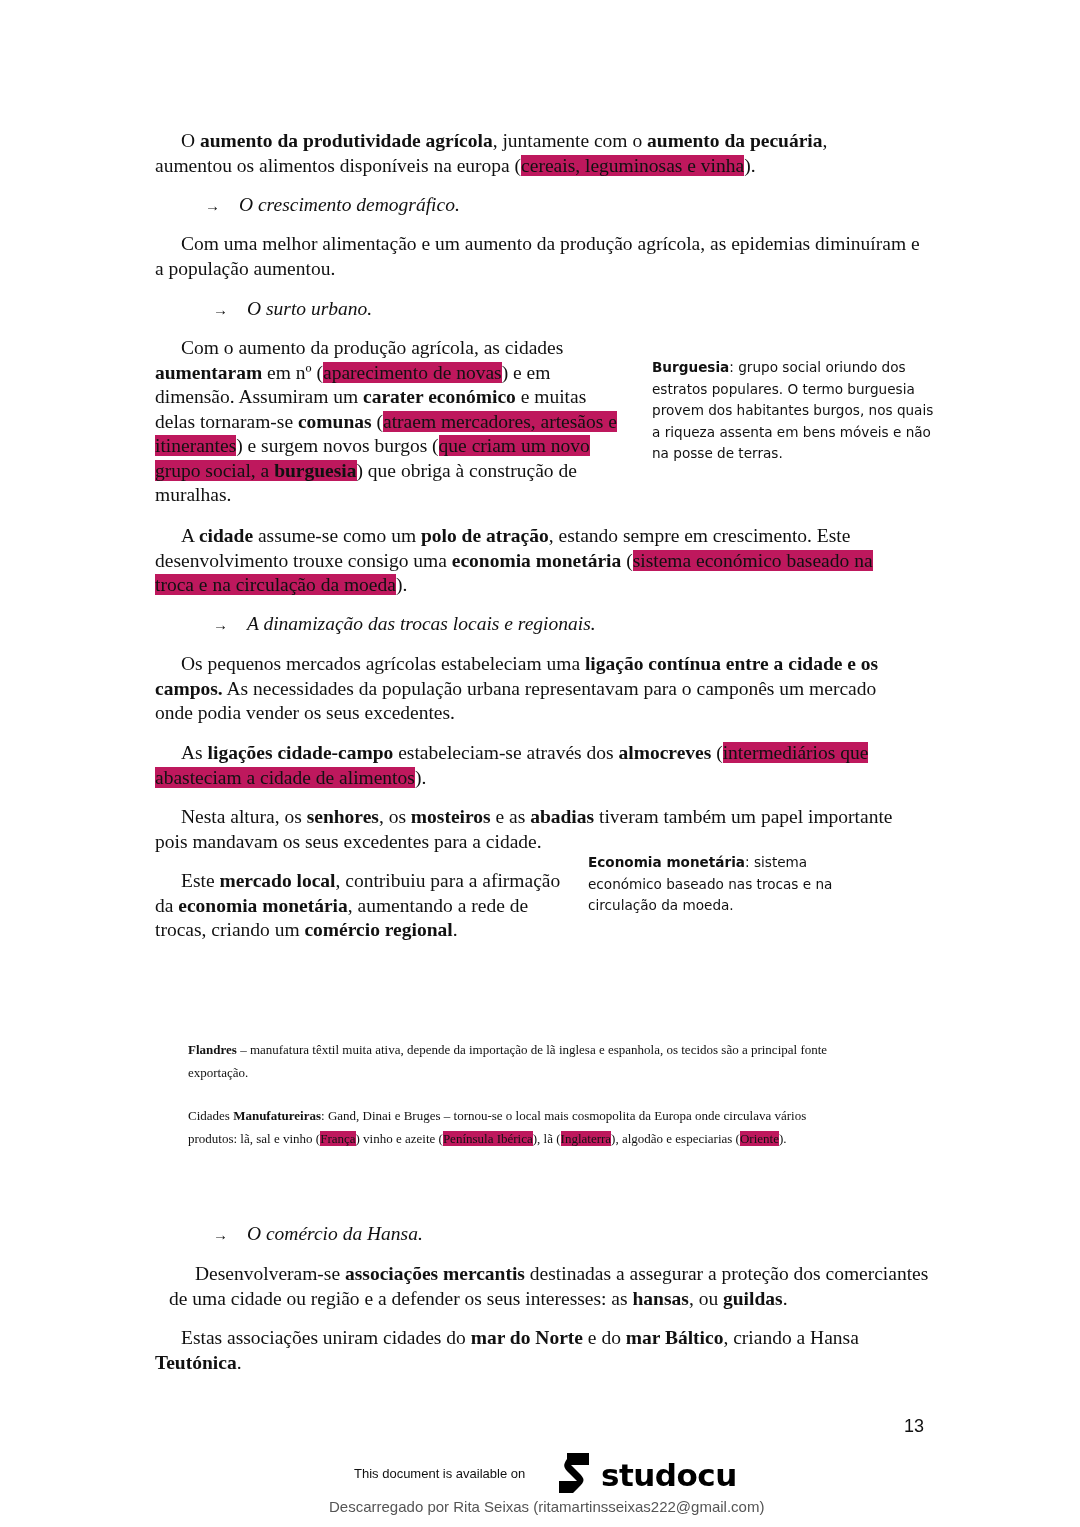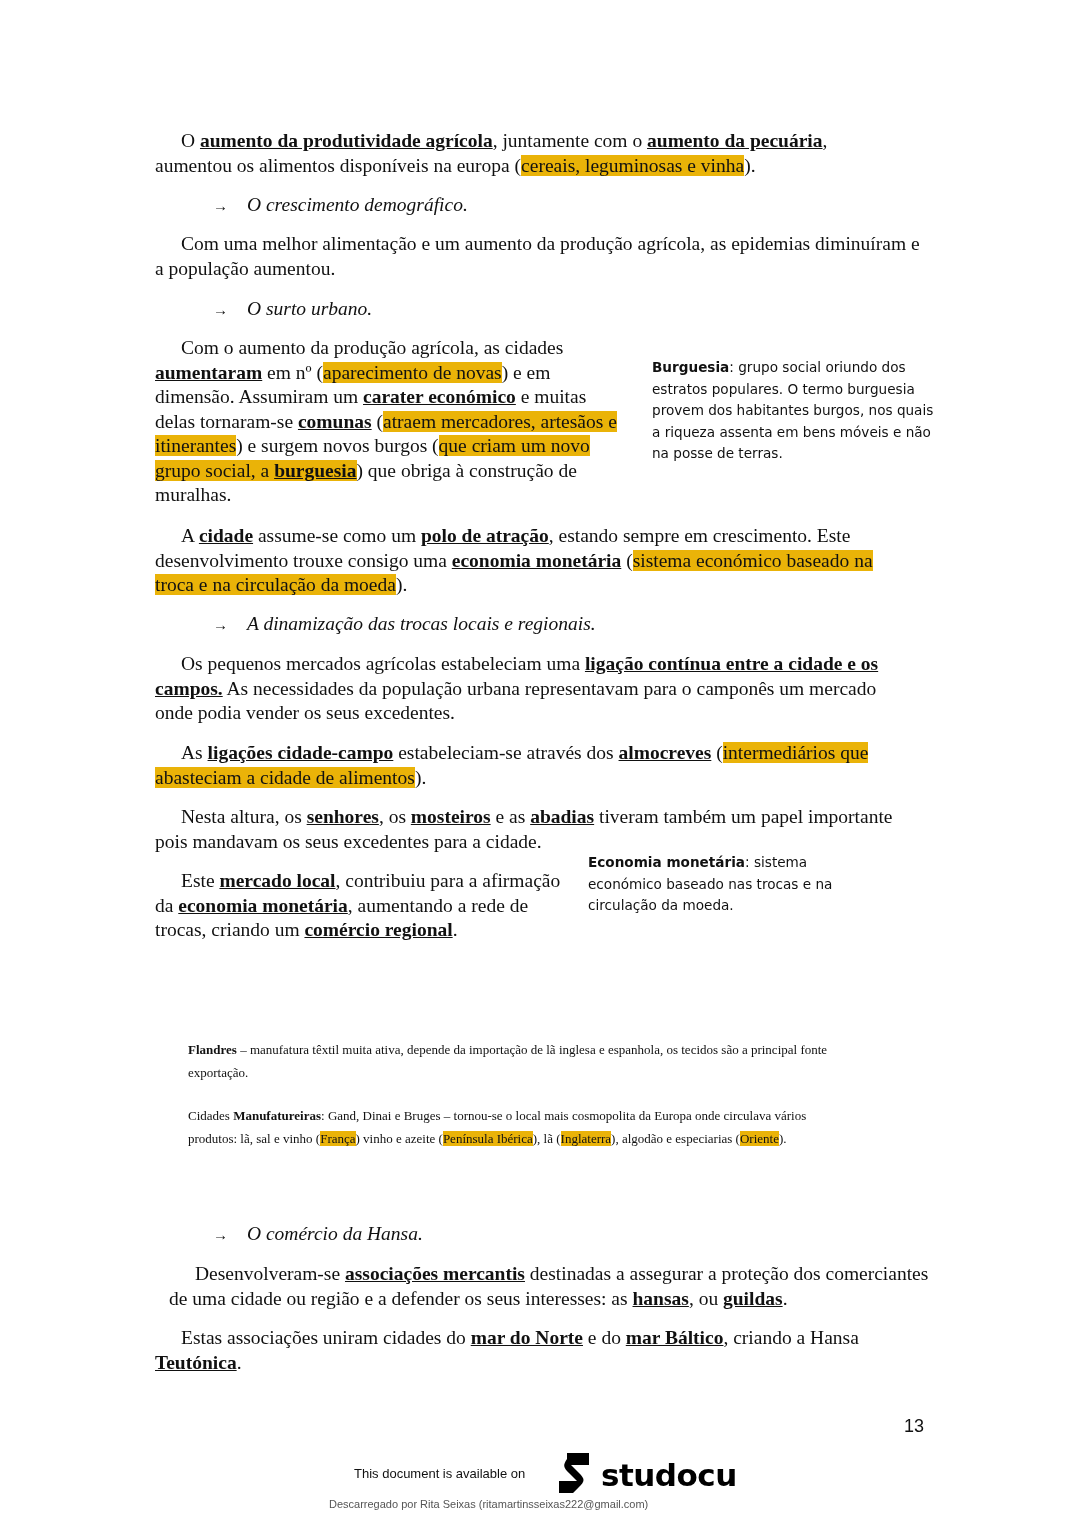--- a/index.html
+++ b/index.html
@@ -1,42 +1,42 @@
 <!DOCTYPE html>
 <html><head>
 <meta charset="utf-8">
 <style>
   html, body { margin:0; padding:0; background:#ffffff; }
   body { width:1080px; height:1527px; position:relative; overflow:hidden; color:#111; }
   .page { position:absolute; left:0; top:0; width:1080px; height:1527px; }
   .p { position:absolute; font-size:19.5px; line-height:24.5px; font-family:"Liberation Serif","DejaVu Serif",serif; color:#111; }
-  .p b { font-weight:bold;text-decoration:underline; }
-  .hl { background:#eab308; }
+  .p b { font-weight:bold; }
+  .hl { background:#be185d; }
   .indent { text-indent:26px; }
   .arrow { position:absolute; font-size:19.5px; line-height:24px; font-style:italic; font-family:"Liberation Serif","DejaVu Serif",serif; }
   .arrow .ar { font-style:normal; display:inline-block; width:34px; font-size:15px; }
   .note { position:absolute; font-family:"DejaVu Sans","Liberation Sans",sans-serif; font-size:13.6px; line-height:21.6px; color:#111; }
   .note b { font-weight:bold; }
   .box { position:absolute; font-family:"Liberation Serif","DejaVu Serif",serif; font-size:13px; line-height:23px; color:#111; }
   .pagenum { position:absolute; left:904px; top:1416px; font-family:"Liberation Sans","DejaVu Sans",sans-serif; font-size:18px; }
   .footer-avail { position:absolute; left:354px; top:1466px; font-family:"Liberation Sans","DejaVu Sans",sans-serif; font-size:13px; color:#111; }
   .footer-logo { position:absolute; left:553px; top:1451px; display:flex; align-items:center; }
   .footer-logo .word { font-family:"DejaVu Sans","Liberation Sans",sans-serif; font-weight:bold; font-size:31px; letter-spacing:-0.5px; margin-left:6px; color:#000; }
-  .footer-dl { position:absolute; left:329px; top:1498px; font-family:"Liberation Sans","DejaVu Sans",sans-serif; font-size:11px; color:#555; }
+  .footer-dl { position:absolute; left:329px; top:1498px; font-family:"Liberation Sans","DejaVu Sans",sans-serif; font-size:15px; color:#555; }
 </style>
 </head>
 <body>
 
 <div class="page">
 
   <div class="p indent" style="left:155px; top:129px; width:700px;">
     <span>O </span><b>aumento da produtividade agrícola</b><span>, juntamente com o </span><b>aumento da pecuária</b><span>, aumentou os alimentos disponíveis na europa (</span><span class="hl">cereais, leguminosas e vinha</span><span>).</span>
   </div>
 
-  <div class="arrow" style="left:213px; top:193px;">
+  <div class="arrow" style="left:205px; top:193px;">
     <span class="ar">→</span><span>O crescimento demográfico.</span>
   </div>
 
   <div class="p indent" style="left:155px; top:232px; width:775px;">Com uma melhor alimentação e um aumento da produção agrícola, as epidemias diminuíram e a população aumentou.</div>
 
   <div class="arrow" style="left:213px; top:297px;">
     <span class="ar">→</span><span>O surto urbano.</span>
   </div>
 
   <div class="p indent" style="left:155px; top:336px; width:465px;">

